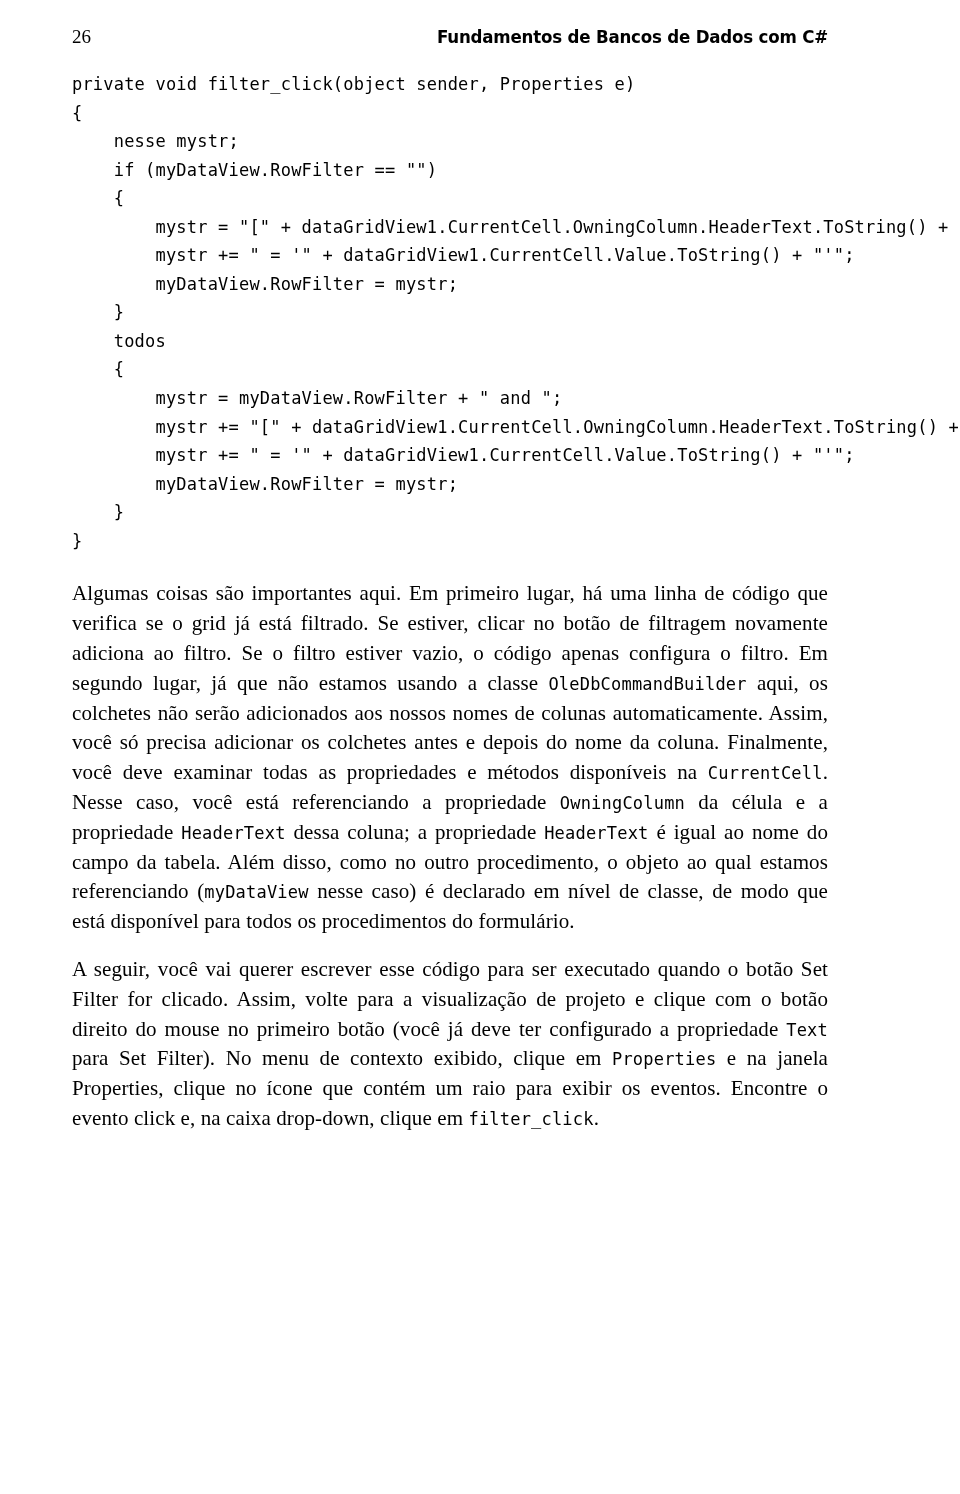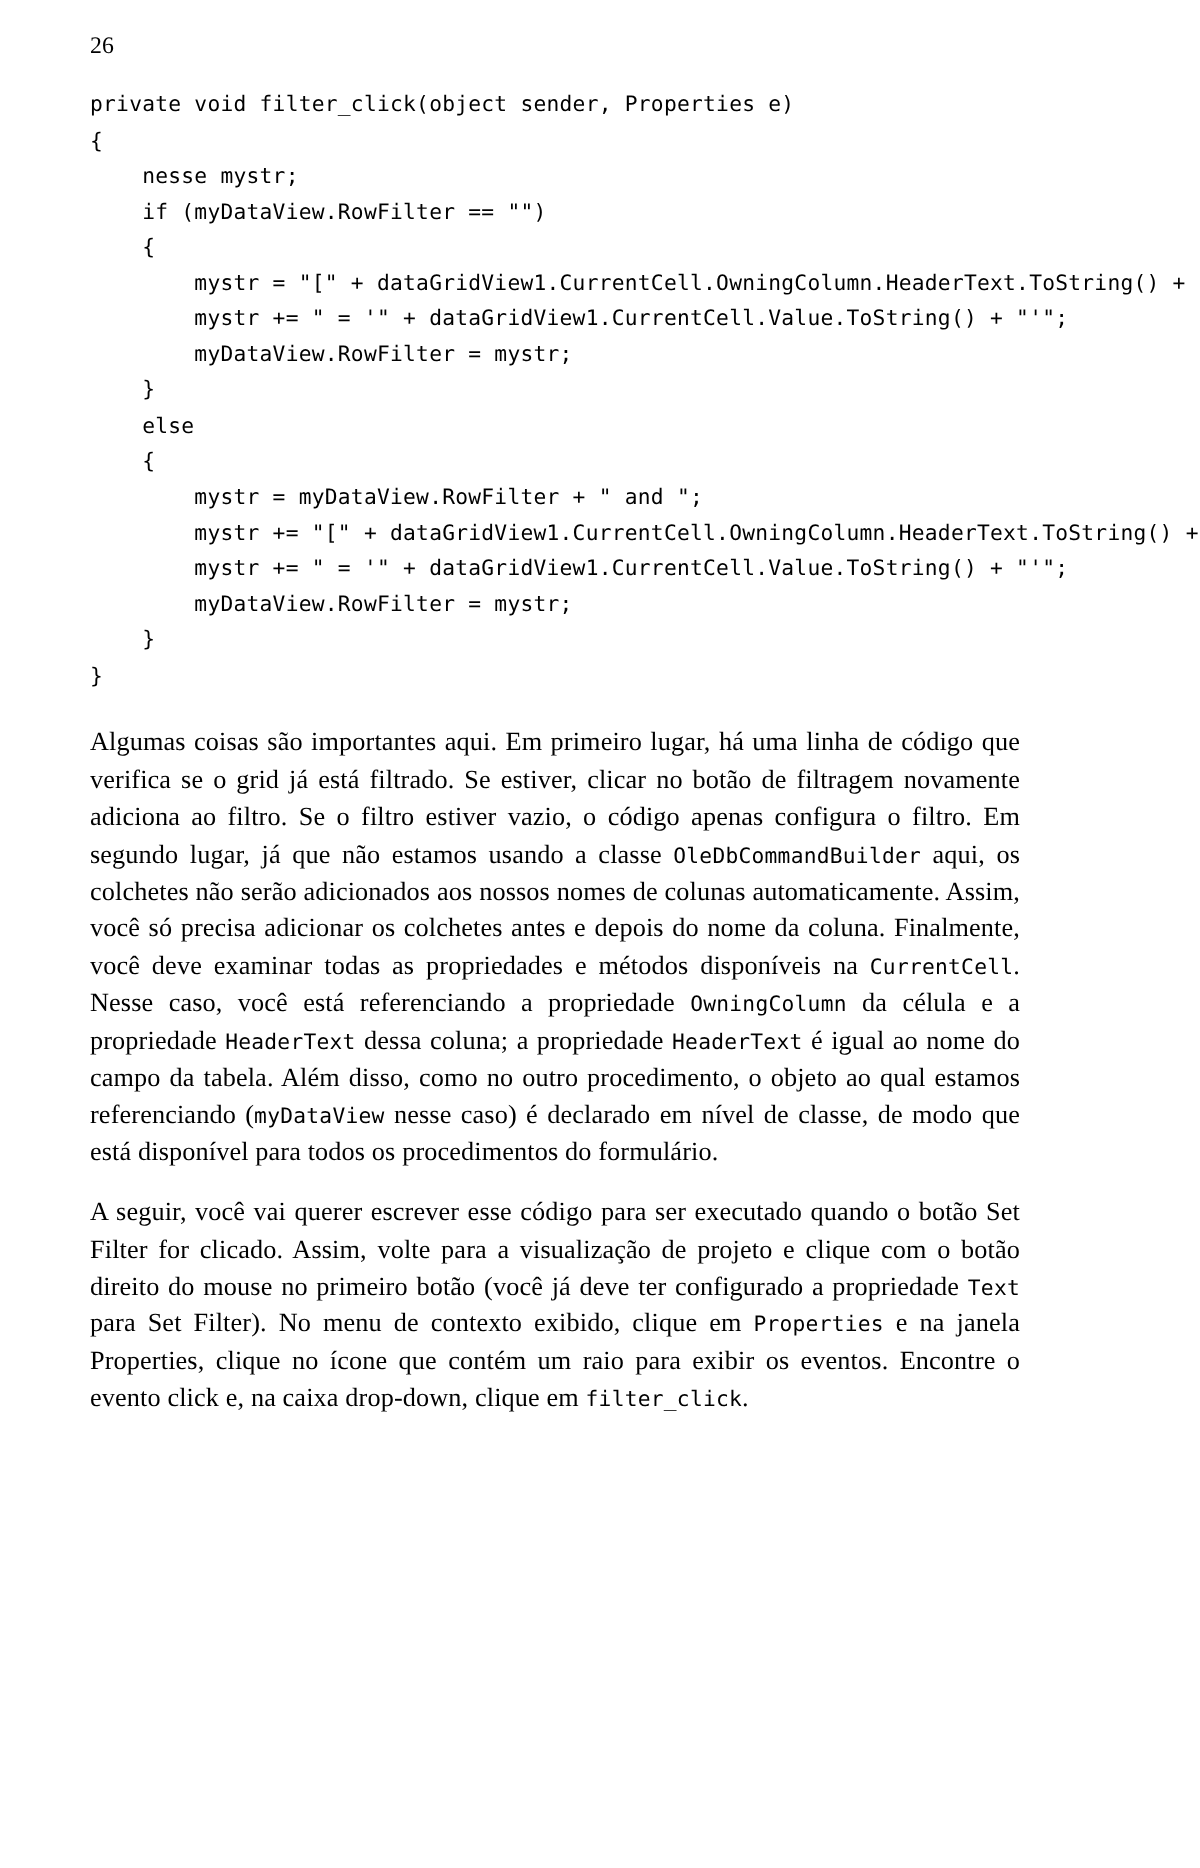--- a/index.html
+++ b/index.html
@@ -40,47 +40,48 @@
     line-height: 1.68;
     white-space: pre;
     letter-spacing: 0.2px;
     margin: 0 0 24px 0;
   }
   .body-text {
     font-family: "Adobe Caslon Pro", Georgia, "Times New Roman", serif;
     font-size: 21px;
     line-height: 1.42;
     text-align: justify;
-    margin: 0 12px 18px 0;
+    margin: 0 0 18px 0;
     letter-spacing: 0.1px;
   }
   .mono-inline {
     font-family: "DejaVu Sans Mono", "Courier New", monospace;
     font-size: 17px;
     letter-spacing: 0.2px;
   }
 </style>
 </head>
 <body>
 
 <div class="page">
   <div class="header-line">
     <span class="page-number">26</span>
+    <span class="running-head">Fundamentos de Bancos de Dados com C#</span>
   </div>
 
   <div class="code-block"><span>private void filter_click(object sender, Properties e)</span>
 <span>{</span>
 <span>    nesse mystr;</span>
 <span>    if (myDataView.RowFilter == "")</span>
 <span>    {</span>
 <span>        mystr = "[" + dataGridView1.CurrentCell.OwningColumn.HeaderText.ToString() + "]";</span>
 <span>        mystr += " = '" + dataGridView1.CurrentCell.Value.ToString() + "'";</span>
 <span>        myDataView.RowFilter = mystr;</span>
 <span>    }</span>
-<span>    else</span>
+<span>    todos</span>
 <span>    {</span>
 <span>        mystr = myDataView.RowFilter + " and ";</span>
 <span>        mystr += "[" + dataGridView1.CurrentCell.OwningColumn.HeaderText.ToString() + "]";</span>
 <span>        mystr += " = '" + dataGridView1.CurrentCell.Value.ToString() + "'";</span>
 <span>        myDataView.RowFilter = mystr;</span>
 <span>    }</span>
 <span>}</span></div>
 
   <p class="body-text"><span>Algumas coisas são importantes aqui. Em primeiro lugar, há uma linha de código que verifica se o grid já está filtrado. Se estiver, clicar no botão de fil­tragem novamente adiciona ao filtro. Se o filtro estiver vazio, o código apenas configura o filtro. Em segundo lugar, já que não estamos usando a classe </span><span class="mono-inline">OleDbCommandBuilder</span><span> aqui, os colchetes não serão adicionados aos nossos nomes de colunas automaticamente. Assim, você só precisa adicionar os colchetes antes e depois do nome da coluna. Finalmente, você deve examinar todas as proprie­dades e métodos disponíveis na </span><span class="mono-inline">CurrentCell</span><span>. Nesse caso, você está referenciando a propriedade </span><span class="mono-inline">OwningColumn</span><span> da célula e a propriedade </span><span class="mono-inline">HeaderText</span><span> dessa coluna; a propriedade </span><span class="mono-inline">HeaderText</span><span> é igual ao nome do campo da tabela. Além disso, como no outro procedimento, o objeto ao qual estamos referenciando (</span><span class="mono-inline">myDataView</span><span> nesse caso) é declarado em nível de classe, de modo que está disponível para todos os procedimentos do formulário.</span></p>
 

